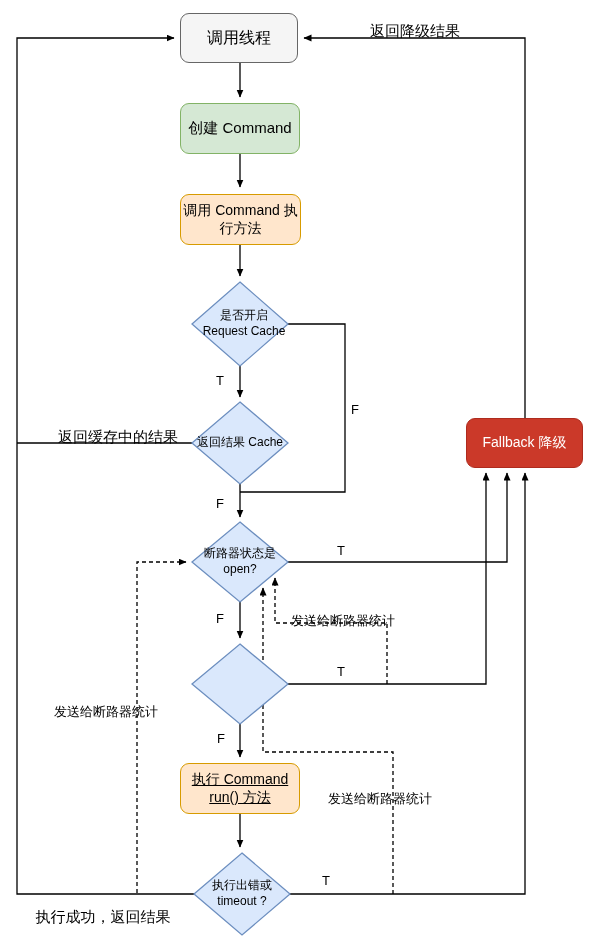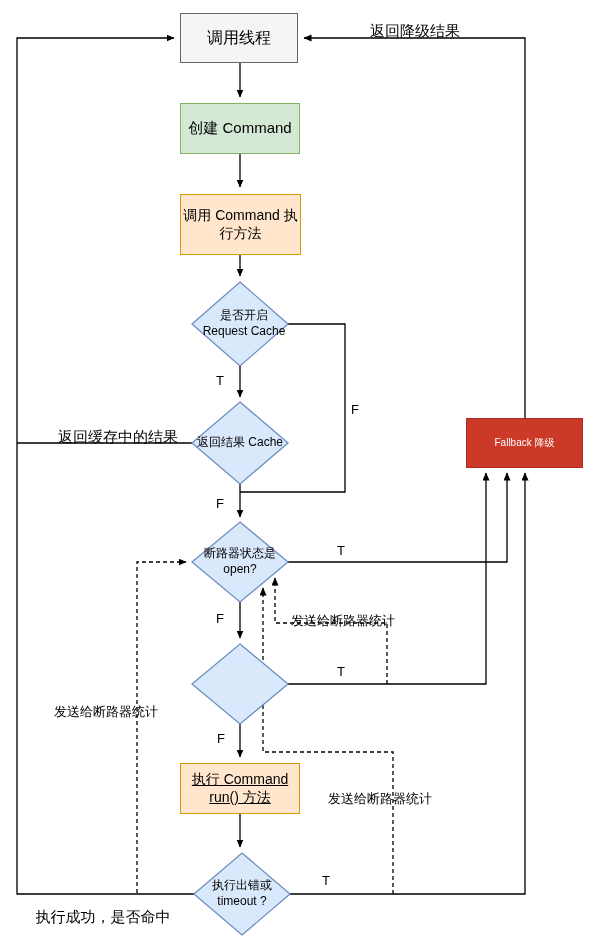--- a/index.html
+++ b/index.html
@@ -11,27 +11,27 @@
     --line:#000000;
   }
   html,body{margin:0;padding:0;background:#ffffff;}
   body{font-family:"Liberation Sans","DejaVu Sans",sans-serif;color:#000;}
   #canvas{position:relative;width:605px;height:938px;background:#fff;overflow:hidden;}
   #wires{position:absolute;left:0;top:0;z-index:0;}
   .edge{stroke:var(--line);stroke-width:1.3;fill:none;}
   .edge-dashed{stroke-dasharray:4 3;}
   .diamond{fill:var(--diamond-fill);stroke:var(--diamond-border);stroke-width:1.3;}
   .node{position:absolute;z-index:1;display:flex;align-items:center;justify-content:center;
-        text-align:center;border-radius:0;border:1.4px solid #000;box-sizing:border-box;
+        text-align:center;border-radius:9px;border:1.4px solid #000;box-sizing:border-box;
         white-space:pre-line;line-height:1.25;}
   .node-gray{background:var(--box-gray-fill);border-color:var(--box-gray-border);font-size:16px;}
   .node-green{background:var(--box-green-fill);border-color:var(--box-green-border);font-size:15px;}
   .node-orange{background:var(--box-orange-fill);border-color:var(--box-orange-border);font-size:14px;}
   .node-red{background:var(--fallback-fill);border-color:var(--fallback-border);
-            color:var(--fallback-text);font-size:10px;}
+            color:var(--fallback-text);font-size:14px;}
   .diamond-label{position:absolute;z-index:2;transform:translate(-50%,-50%);
                  text-align:center;font-size:12px;line-height:1.3;white-space:pre-line;}
   .float-label{position:absolute;z-index:2;transform:translateX(-50%);
                white-space:nowrap;font-size:15px;margin-top:8px;}
   .stats-label{font-size:13px;}
   .tf-label{position:absolute;z-index:2;transform:translateX(-50%);font-size:13px;}
 </style>
 </head>
 <body>
 
@@ -66,40 +66,40 @@
 
     <polygon class="diamond" points="240,282 288,324 240,366 192,324"></polygon>
     <polygon class="diamond" points="240,402 288,443 240,484 192,443"></polygon>
     <polygon class="diamond" points="240,522 288,562 240,602 192,562"></polygon>
     <polygon class="diamond" points="240,644 288,684 240,724 192,684"></polygon>
     <polygon class="diamond" points="242,853 290,894 242,935 194,894"></polygon>
   </svg>
 
   <div class="node node-gray" style="left:180px;top:13px;width:118px;height:50px;">调用线程</div>
   <div class="node node-green" style="left:180px;top:103px;width:120px;height:51px;">创建 Command</div>
-  <div class="node node-orange" style="left:180px;top:194px;width:121px;height:61px;">调用 Command 执
+  <div class="node node-orange" style="left:180px;top:194px;width:121px;height:51px;">调用 Command 执
 行方法</div>
   <div class="node node-orange" style="left:180px;top:763px;width:120px;height:51px;text-decoration:underline;">执行 Command
 run() 方法</div>
   <div class="node node-red" style="left:466px;top:418px;width:117px;height:50px;">Fallback 降级</div>
 
   <div class="diamond-label" style="left:244px;top:324px;">是否开启
 Request Cache</div>
   <div class="diamond-label" style="left:240px;top:443px;">返回结果 Cache</div>
   <div class="diamond-label" style="left:240px;top:562px;">断路器状态是
 open?</div>
   <div class="diamond-label" style="left:242px;top:894px;">执行出错或
 timeout ?</div>
 
   <div class="float-label" style="left:415px;top:14px;">返回降级结果</div>
   <div class="float-label" style="left:118px;top:420px;">返回缓存中的结果</div>
   <div class="float-label stats-label" style="left:106px;top:695px;">发送给断路器统计</div>
   <div class="float-label stats-label" style="left:343px;top:604px;">发送给断路器统计</div>
   <div class="float-label stats-label" style="left:380px;top:782px;">发送给断路器统计</div>
-  <div class="float-label" style="left:103px;top:900px;">执行成功，是否命中</div>
+  <div class="float-label" style="left:103px;top:900px;">执行成功，返回结果</div>
 
   <div class="tf-label" style="left:220px;top:373px;">T</div>
   <div class="tf-label" style="left:355px;top:402px;">F</div>
   <div class="tf-label" style="left:220px;top:496px;">F</div>
   <div class="tf-label" style="left:341px;top:543px;">T</div>
   <div class="tf-label" style="left:220px;top:611px;">F</div>
   <div class="tf-label" style="left:341px;top:664px;">T</div>
   <div class="tf-label" style="left:221px;top:731px;">F</div>
   <div class="tf-label" style="left:326px;top:873px;">T</div>
 

